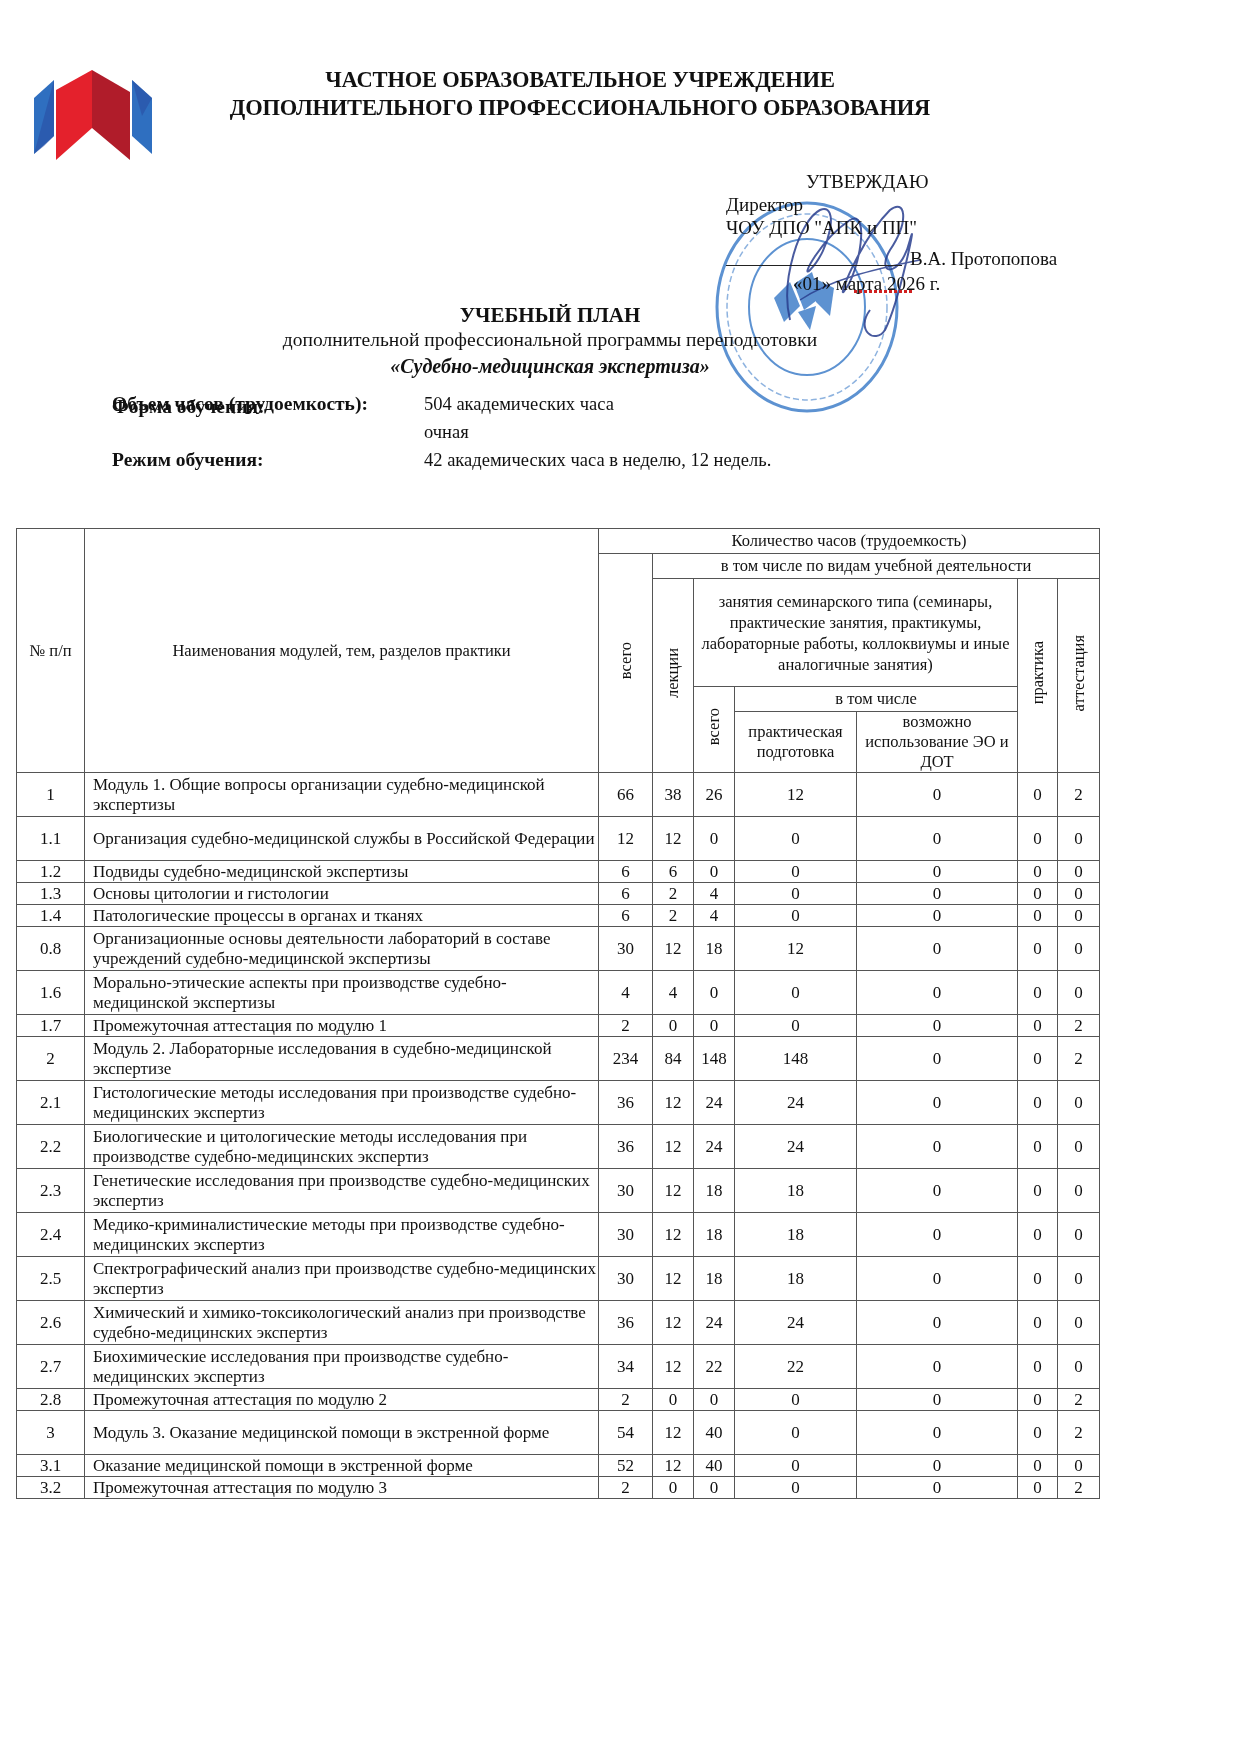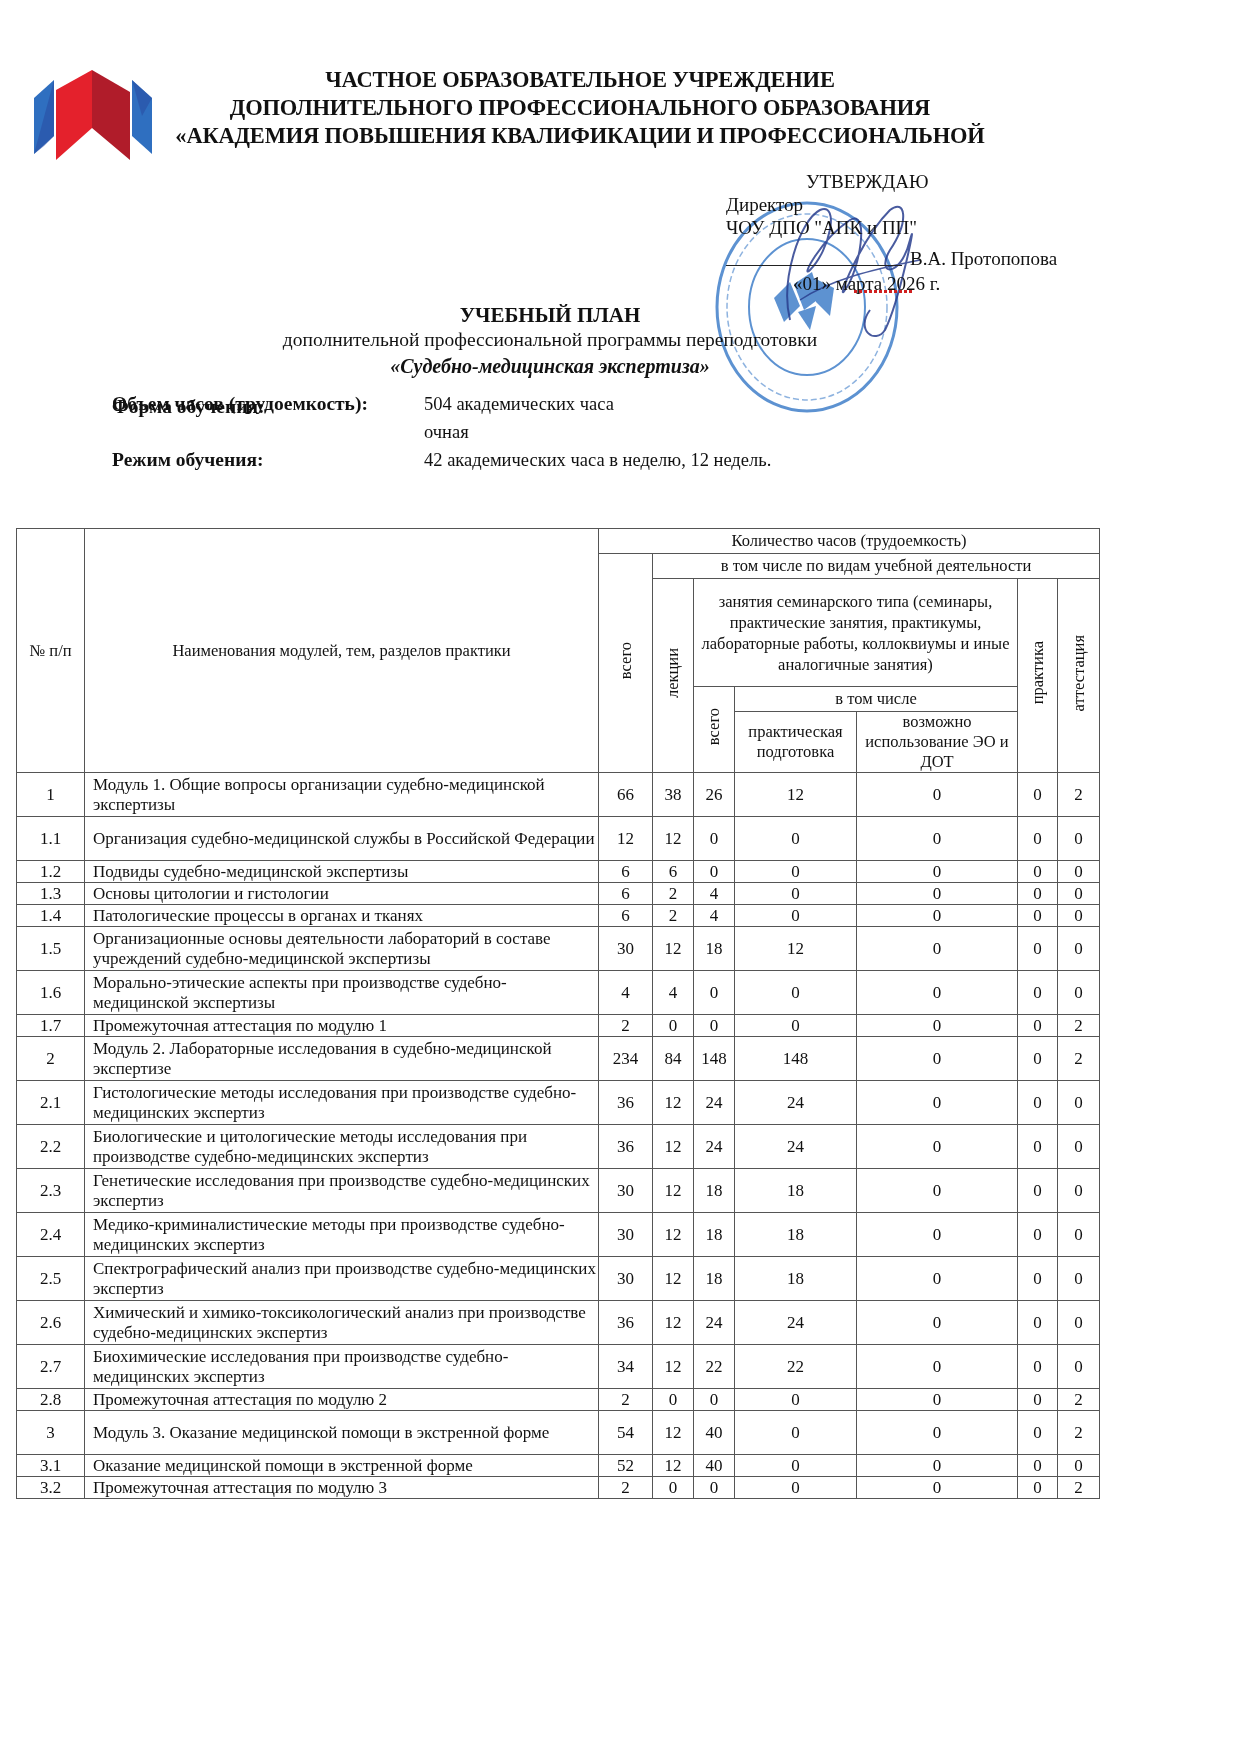--- a/index.html
+++ b/index.html
@@ -58,21 +58,20 @@
   <polygon points="24,10 24,66 14,76 4,84" fill="#2a4fa3" opacity="0.6"></polygon>
   <polygon points="26,20 62,0 62,58 26,90" fill="#e4212c"></polygon>
   <polygon points="62,0 100,22 100,90 62,58" fill="#b01c2a"></polygon>
   <polygon points="102,10 122,28 122,84 102,66" fill="#2f6fc0"></polygon>
   <polygon points="102,10 122,28 112,46" fill="#2a4fa3" opacity="0.6"></polygon>
 </svg>
 
 <div class="abs hdr-title">
   <div>ЧАСТНОЕ ОБРАЗОВАТЕЛЬНОЕ УЧРЕЖДЕНИЕ</div>
   <div>ДОПОЛНИТЕЛЬНОГО ПРОФЕССИОНАЛЬНОГО ОБРАЗОВАНИЯ</div>
-  <div>«АКАДЕМИЯ ПОВЫШЕНИЯ КВАЛИФИКАЦИИ И ПРОФЕССИОНАЛЬНОЙ</div>
 </div>
 
 <svg id="stamp" class="abs" viewBox="0 0 190 218">
   <ellipse cx="95" cy="109" rx="90" ry="104" fill="none" stroke="#3a7bc8" stroke-width="3"></ellipse>
   <ellipse cx="95" cy="109" rx="80" ry="93" fill="none" stroke="#3a7bc8" stroke-width="1.5" stroke-dasharray="6 3" opacity="0.7"></ellipse>
   <ellipse cx="95" cy="109" rx="58" ry="68" fill="none" stroke="#3a7bc8" stroke-width="2"></ellipse>
   <polygon points="62,100 78,84 88,108 72,124" fill="#3a7bc8"></polygon>
   <polygon points="82,86 100,74 108,100 92,112" fill="#3a7bc8"></polygon>
   <polygon points="102,80 122,90 118,118 104,104" fill="#3a7bc8"></polygon>
   <polygon points="86,114 104,108 98,132" fill="#3a7bc8"></polygon>
@@ -189,21 +188,21 @@
         <td class="name">Патологические процессы в органах и тканях</td>
         <td>6</td>
         <td>2</td>
         <td>4</td>
         <td>0</td>
         <td>0</td>
         <td>0</td>
         <td>0</td>
       </tr>
       <tr style="height: 44px;">
-        <td>1.5</td>
+        <td>0.8</td>
         <td class="name">Организационные основы деятельности лабораторий в составе учреждений судебно-медицинской экспертизы</td>
         <td>30</td>
         <td>12</td>
         <td>18</td>
         <td>12</td>
         <td>0</td>
         <td>0</td>
         <td>0</td>
       </tr>
       <tr style="height: 44px;">

